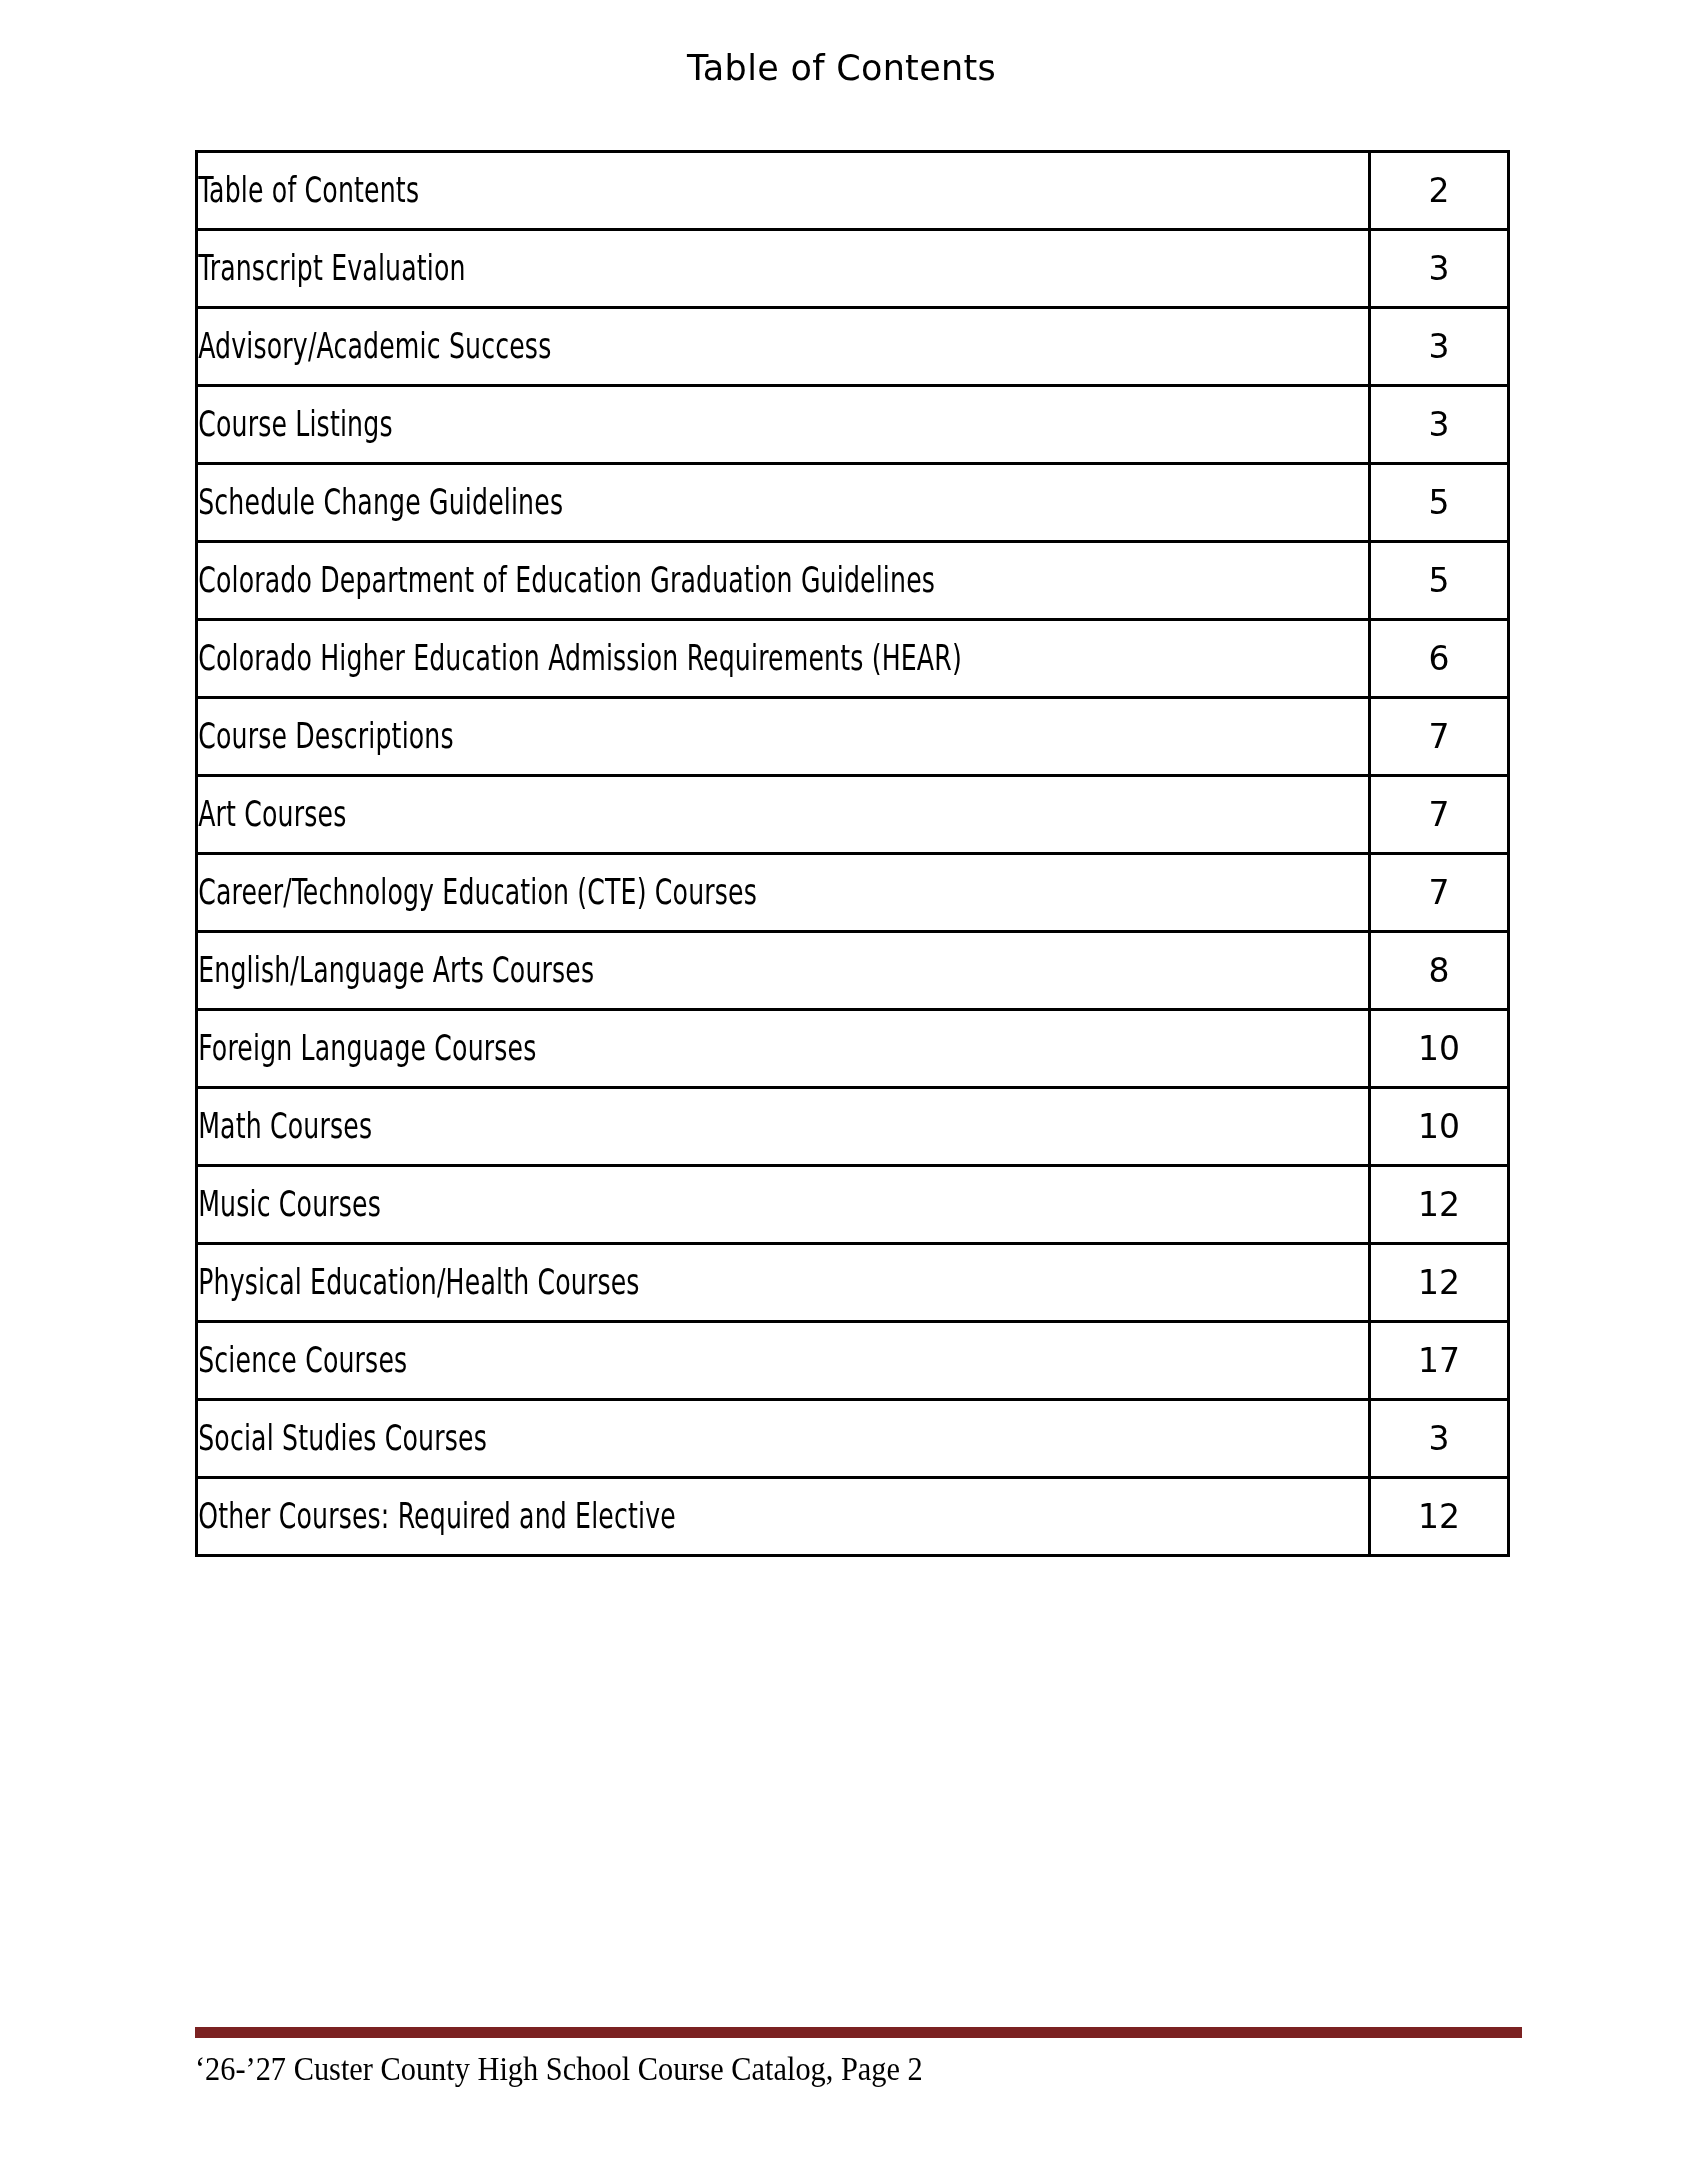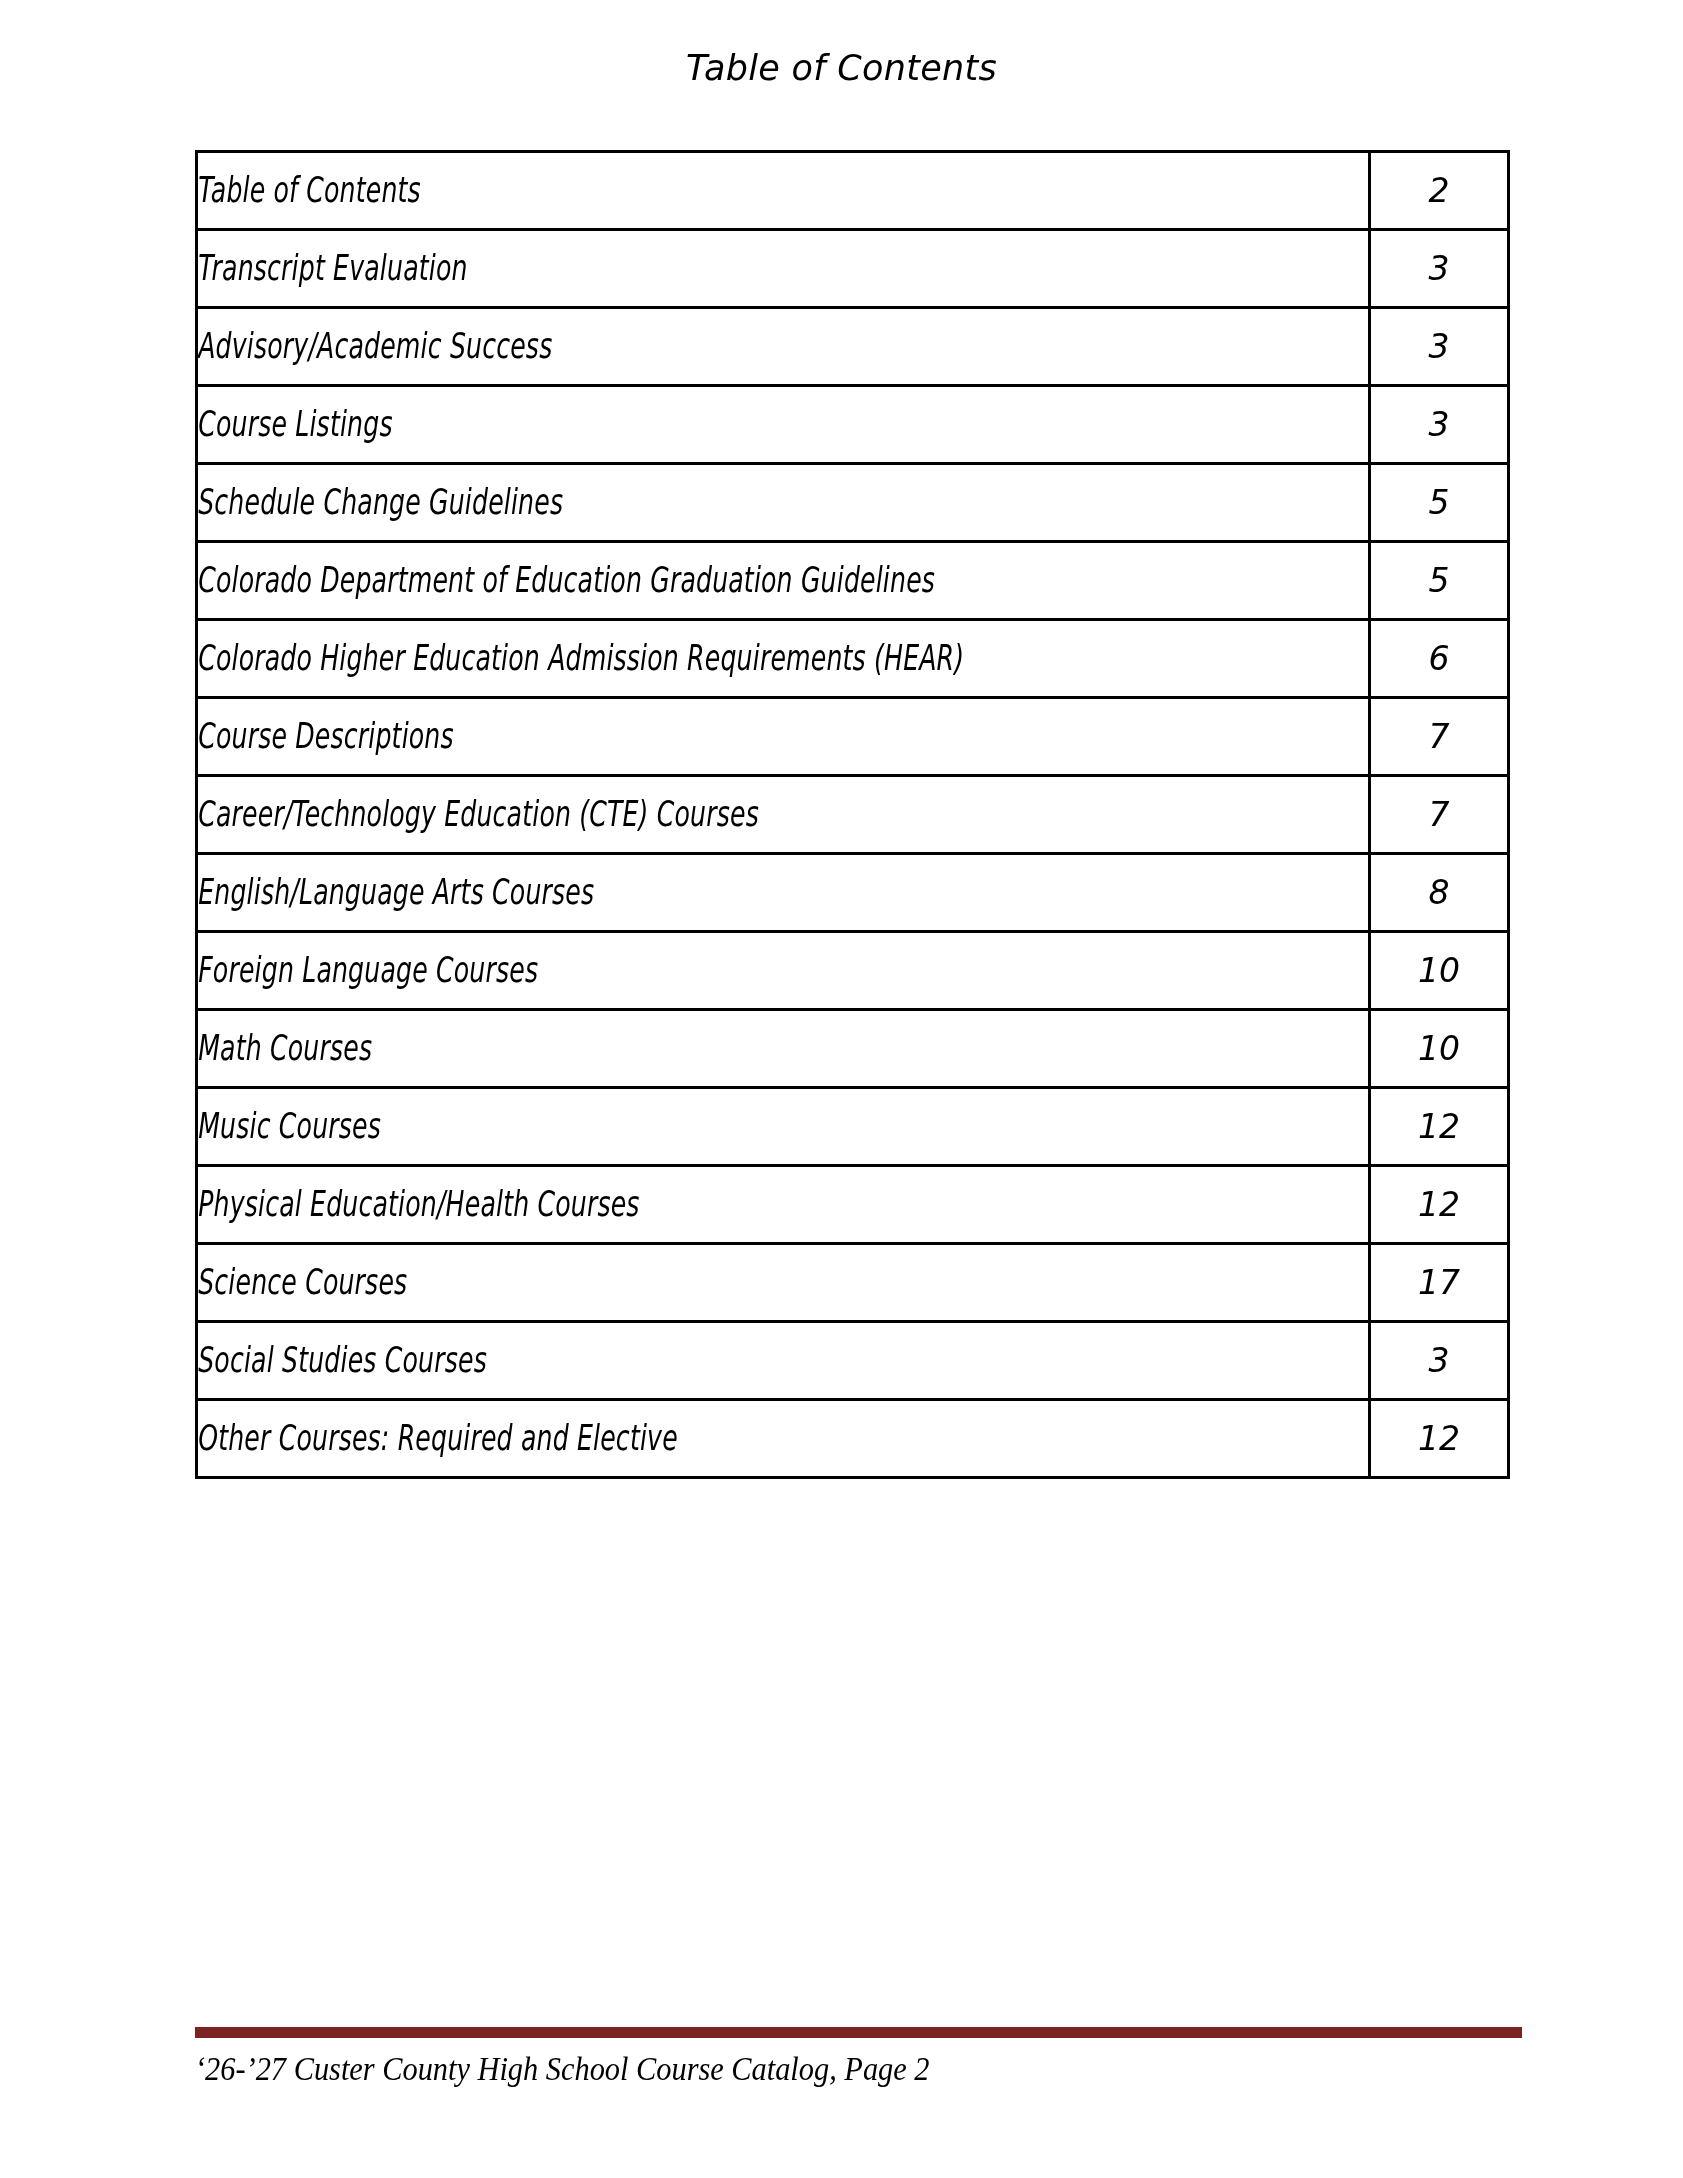--- a/index.html
+++ b/index.html
@@ -13,21 +13,20 @@
     position: relative;
     font-family: "Liberation Sans", sans-serif;
     color: #000000;
     overflow: hidden;
   }
 
   .page {
     position: absolute;
     inset: 0;
     background: #ffffff;
-    font-style: italic;
   }
 
   
   .doc-title {
     position: absolute;
     top: 48px;
     left: 0;
     width: 1683px;
     text-align: center;
     font-family: "DejaVu Sans", sans-serif;
@@ -147,20 +146,24 @@
           </tr>
           <tr>
             <td class="toc-entry">Colorado Higher Education Admission Requirements (HEAR)</td>
             <td class="toc-page">6</td>
           </tr>
           <tr>
             <td class="toc-entry">Course Descriptions</td>
             <td class="toc-page">7</td>
           </tr>
           <tr>
+            <td class="toc-entry">Art Courses</td>
+            <td class="toc-page">7</td>
+          </tr>
+          <tr>
             <td class="toc-entry">Career/Technology Education (CTE) Courses</td>
             <td class="toc-page">7</td>
           </tr>
           <tr>
             <td class="toc-entry">English/Language Arts Courses</td>
             <td class="toc-page">8</td>
           </tr>
           <tr>
             <td class="toc-entry">Foreign Language Courses</td>
             <td class="toc-page">10</td>

